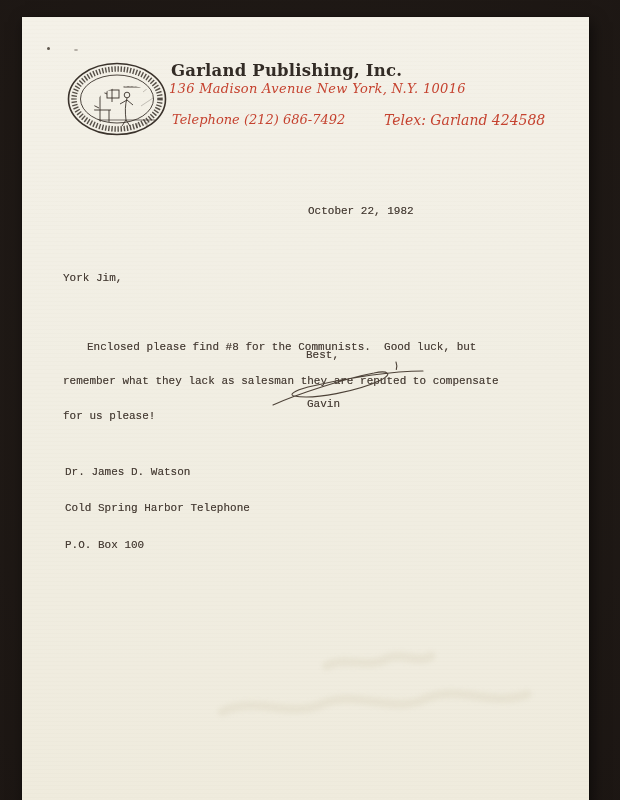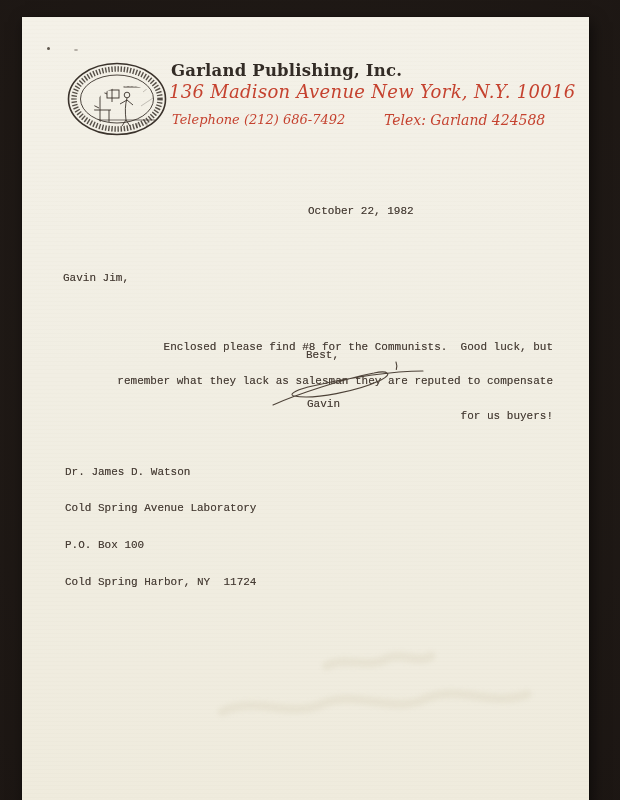--- a/index.html
+++ b/index.html
@@ -20,35 +20,35 @@
   .speck.b{left:52px;top:32px;width:4px;height:2px;opacity:.45;}
 
   
   .logo{position:absolute;left:45px;top:45px;width:100px;height:74px;}
   .company{
     position:absolute;left:149px;top:44px;
     font-family:"DejaVu Serif", serif;font-weight:bold;font-size:16.5px;
     letter-spacing:.2px;color:var(--dark_ink,#332c26);white-space:pre;
   }
   .script{font-family:"DejaVu Serif", serif;font-style:italic;color:var(--red,#c5422f);white-space:pre;}
-  .lh-address{position:absolute;left:147px;top:64px;font-size:18px;letter-spacing:.3px;}
+  .lh-address{position:absolute;left:147px;top:64px;font-size:13px;letter-spacing:.3px;}
   .lh-phone{position:absolute;left:150px;top:95px;font-size:13px;text-align:center;}
   .lh-telex{position:absolute;left:362px;top:95px;font-size:14px;}
 
   
   .typed{
     position:absolute;font-family:"Liberation Mono", monospace;
     font-size:11px;line-height:11.5px;color:var(--ink,#473d35);
     white-space:pre;text-shadow:0 0 .4px rgba(71,61,53,.55);
   }
   .line{display:block;}
   .indent{padding-left:24px;}
   .date{left:286px;top:189px;}
   .body-block{left:41px;top:233px;width:490px;}
-  .para{margin:0;padding:0;text-align:right;}
+  .para{margin:0;padding:0;}
   .para.p1{margin-top:11px;}
   .para.p2{margin-top:10px;}
   .closing{left:284px;top:333px;}
   .signer{left:285px;top:382px;}
   .recipient{left:43px;top:424px;line-height:12.3px;}
   .ref{left:43px;top:504px;line-height:12px;}
 
   .signature{position:absolute;left:240px;top:339px;width:170px;height:56px;}
   .ghost{position:absolute;left:185px;top:630px;width:340px;height:85px;
          filter:blur(2.5px);opacity:.55;transform:rotate(-1deg);}
@@ -81,42 +81,41 @@
     </g>
   </svg>
   <div class="company">Garland Publishing, Inc.</div>
   <div class="script lh-address">136 Madison Avenue New York, N.Y. 10016</div>
   <div class="script lh-phone">Telephone (212) 686-7492</div>
   <div class="script lh-telex">Telex: Garland 424588</div>
 
   <div class="typed date">October 22, 1982</div>
 
   <div class="typed body-block">
-    <div class="line">Gavin Jim,</div>
+    <div class="line">York Jim,</div>
     <p class="para p1">
       <span class="line indent">Enclosed please find #8 for the Communists.  Good luck, but</span>
       <span class="line">remember what they lack as salesman they are reputed to compensate</span>
-      <span class="line">for us buyers!</span>
+      <span class="line">for us please!</span>
     </p>
   </div>
 
   <div class="typed closing">Best,</div>
 
   <svg class="signature" viewBox="0 0 170 56" fill="none" stroke="#4d4238" stroke-width="1.1" stroke-linecap="round">
     <path d="M11,49 C35,38 85,22 112,17 C126,14 131,18 119,24 C96,35 52,44 32,40 C27,39 31,35 46,31 C88,21 132,15 161,15"></path>
     <path d="M134,6 C135,8.5 135,11 134.3,13.5"></path>
   </svg>
 
   <div class="typed signer">Gavin</div>
 
   <div class="typed recipient">
     <span class="line">Dr. James D. Watson</span>
-    <span class="line">Cold Spring Avenue Laboratory</span>
+    <span class="line">Cold Spring Harbor Telephone</span>
     <span class="line">P.O. Box 100</span>
-    <span class="line">Cold Spring Harbor, NY  11724</span>
   </div>
 
 
   <svg class="ghost" viewBox="0 0 340 85" fill="none" stroke="rgba(185,172,135,0.25)" stroke-width="9" stroke-linecap="round">
     <path d="M120,18 C140,8 160,22 180,12 C195,5 210,18 225,10"></path>
     <path d="M15,62 C50,46 80,70 115,56 C150,42 185,68 220,52 C255,40 285,62 320,50"></path>
   </svg>
 </div>
 
 </body></html>

